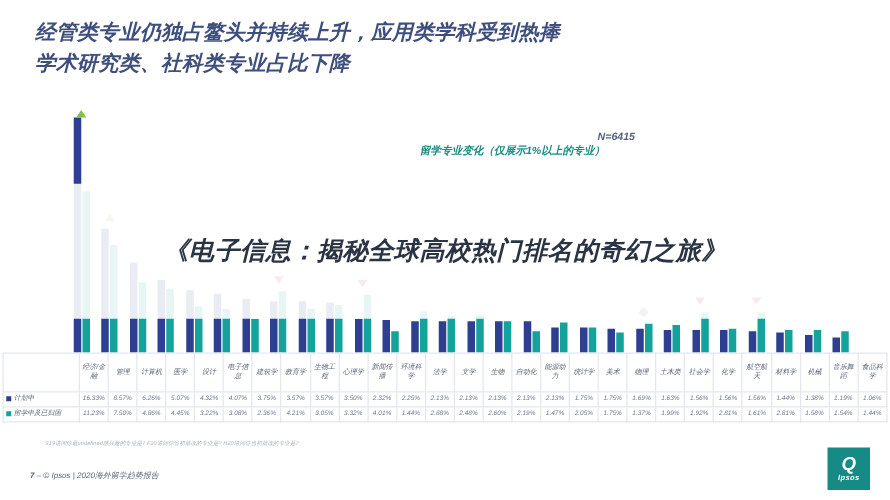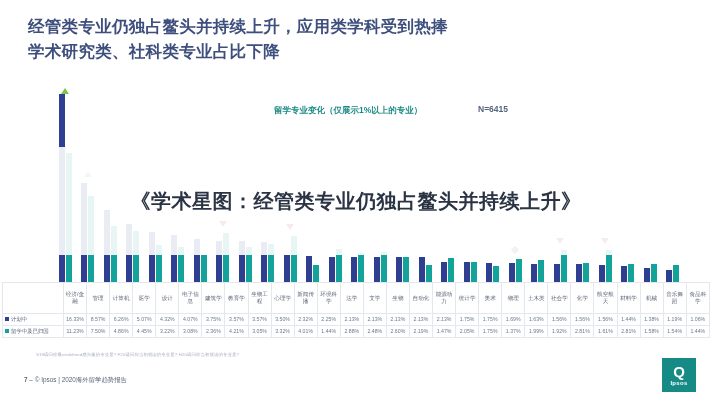--- a/index.html
+++ b/index.html
@@ -3,36 +3,36 @@
 <meta charset="utf-8">
 <style>
   html,body{margin:0;padding:0;}
   body{
     width:712px;height:400px;overflow:hidden;
     background:#ffffff;
     font-family:"Liberation Sans","DejaVu Sans",sans-serif;
     color:#3d4a6b;
     position:relative;
   }
-  #slide{position:absolute;inset:0;width:712px;height:400px;}
+  #slide{position:absolute;inset:0;width:712px;height:400px;font-style:italic;}
 
   
   .headline{
     position:absolute;left:28px;top:14px;width:640px;
     font-size:16.5px;line-height:1.5;font-weight:700;
     color:#3e4f7d;letter-spacing:.3px;
     white-space:pre-line;
   }
 
   
   .chart-area{position:absolute;left:26px;top:86px;width:662px;height:196px;}
 
   .chart-title{
-    position:absolute;left:248px;top:18px;width:210px;
-    font-size:8.5px;line-height:1.45;font-weight:700;color:#1b8a84;
+    position:absolute;left:248px;top:28px;width:210px;
+    font-size:8.5px;line-height:1.45;font-weight:700;color:#1b8a84;text-align:right;
   }
   .chart-n{
     position:absolute;left:452px;top:18px;
     font-size:8.5px;font-weight:700;color:#56637e;
   }
 
   .plot{
     position:absolute;left:0;top:0;right:0;bottom:0;
   }
   .cols{
@@ -348,16 +348,16 @@
     <span>–</span>
     <span>© Ipsos | 2020海外留学趋势报告</span>
   </div>
 
   <div class="logo">
     <span class="mark">Q</span>
     <span class="nm">Ipsos</span>
   </div>
 
   <div class="overlay">
-    <div class="overlay-text">《学术星图：经管类专业仍独占鳌头并持续上升》</div>
+    <div class="overlay-text">《电子信息：揭秘全球高校热门排名的奇幻之旅》</div>
   </div>
 
 </div>
 
 </body></html>

